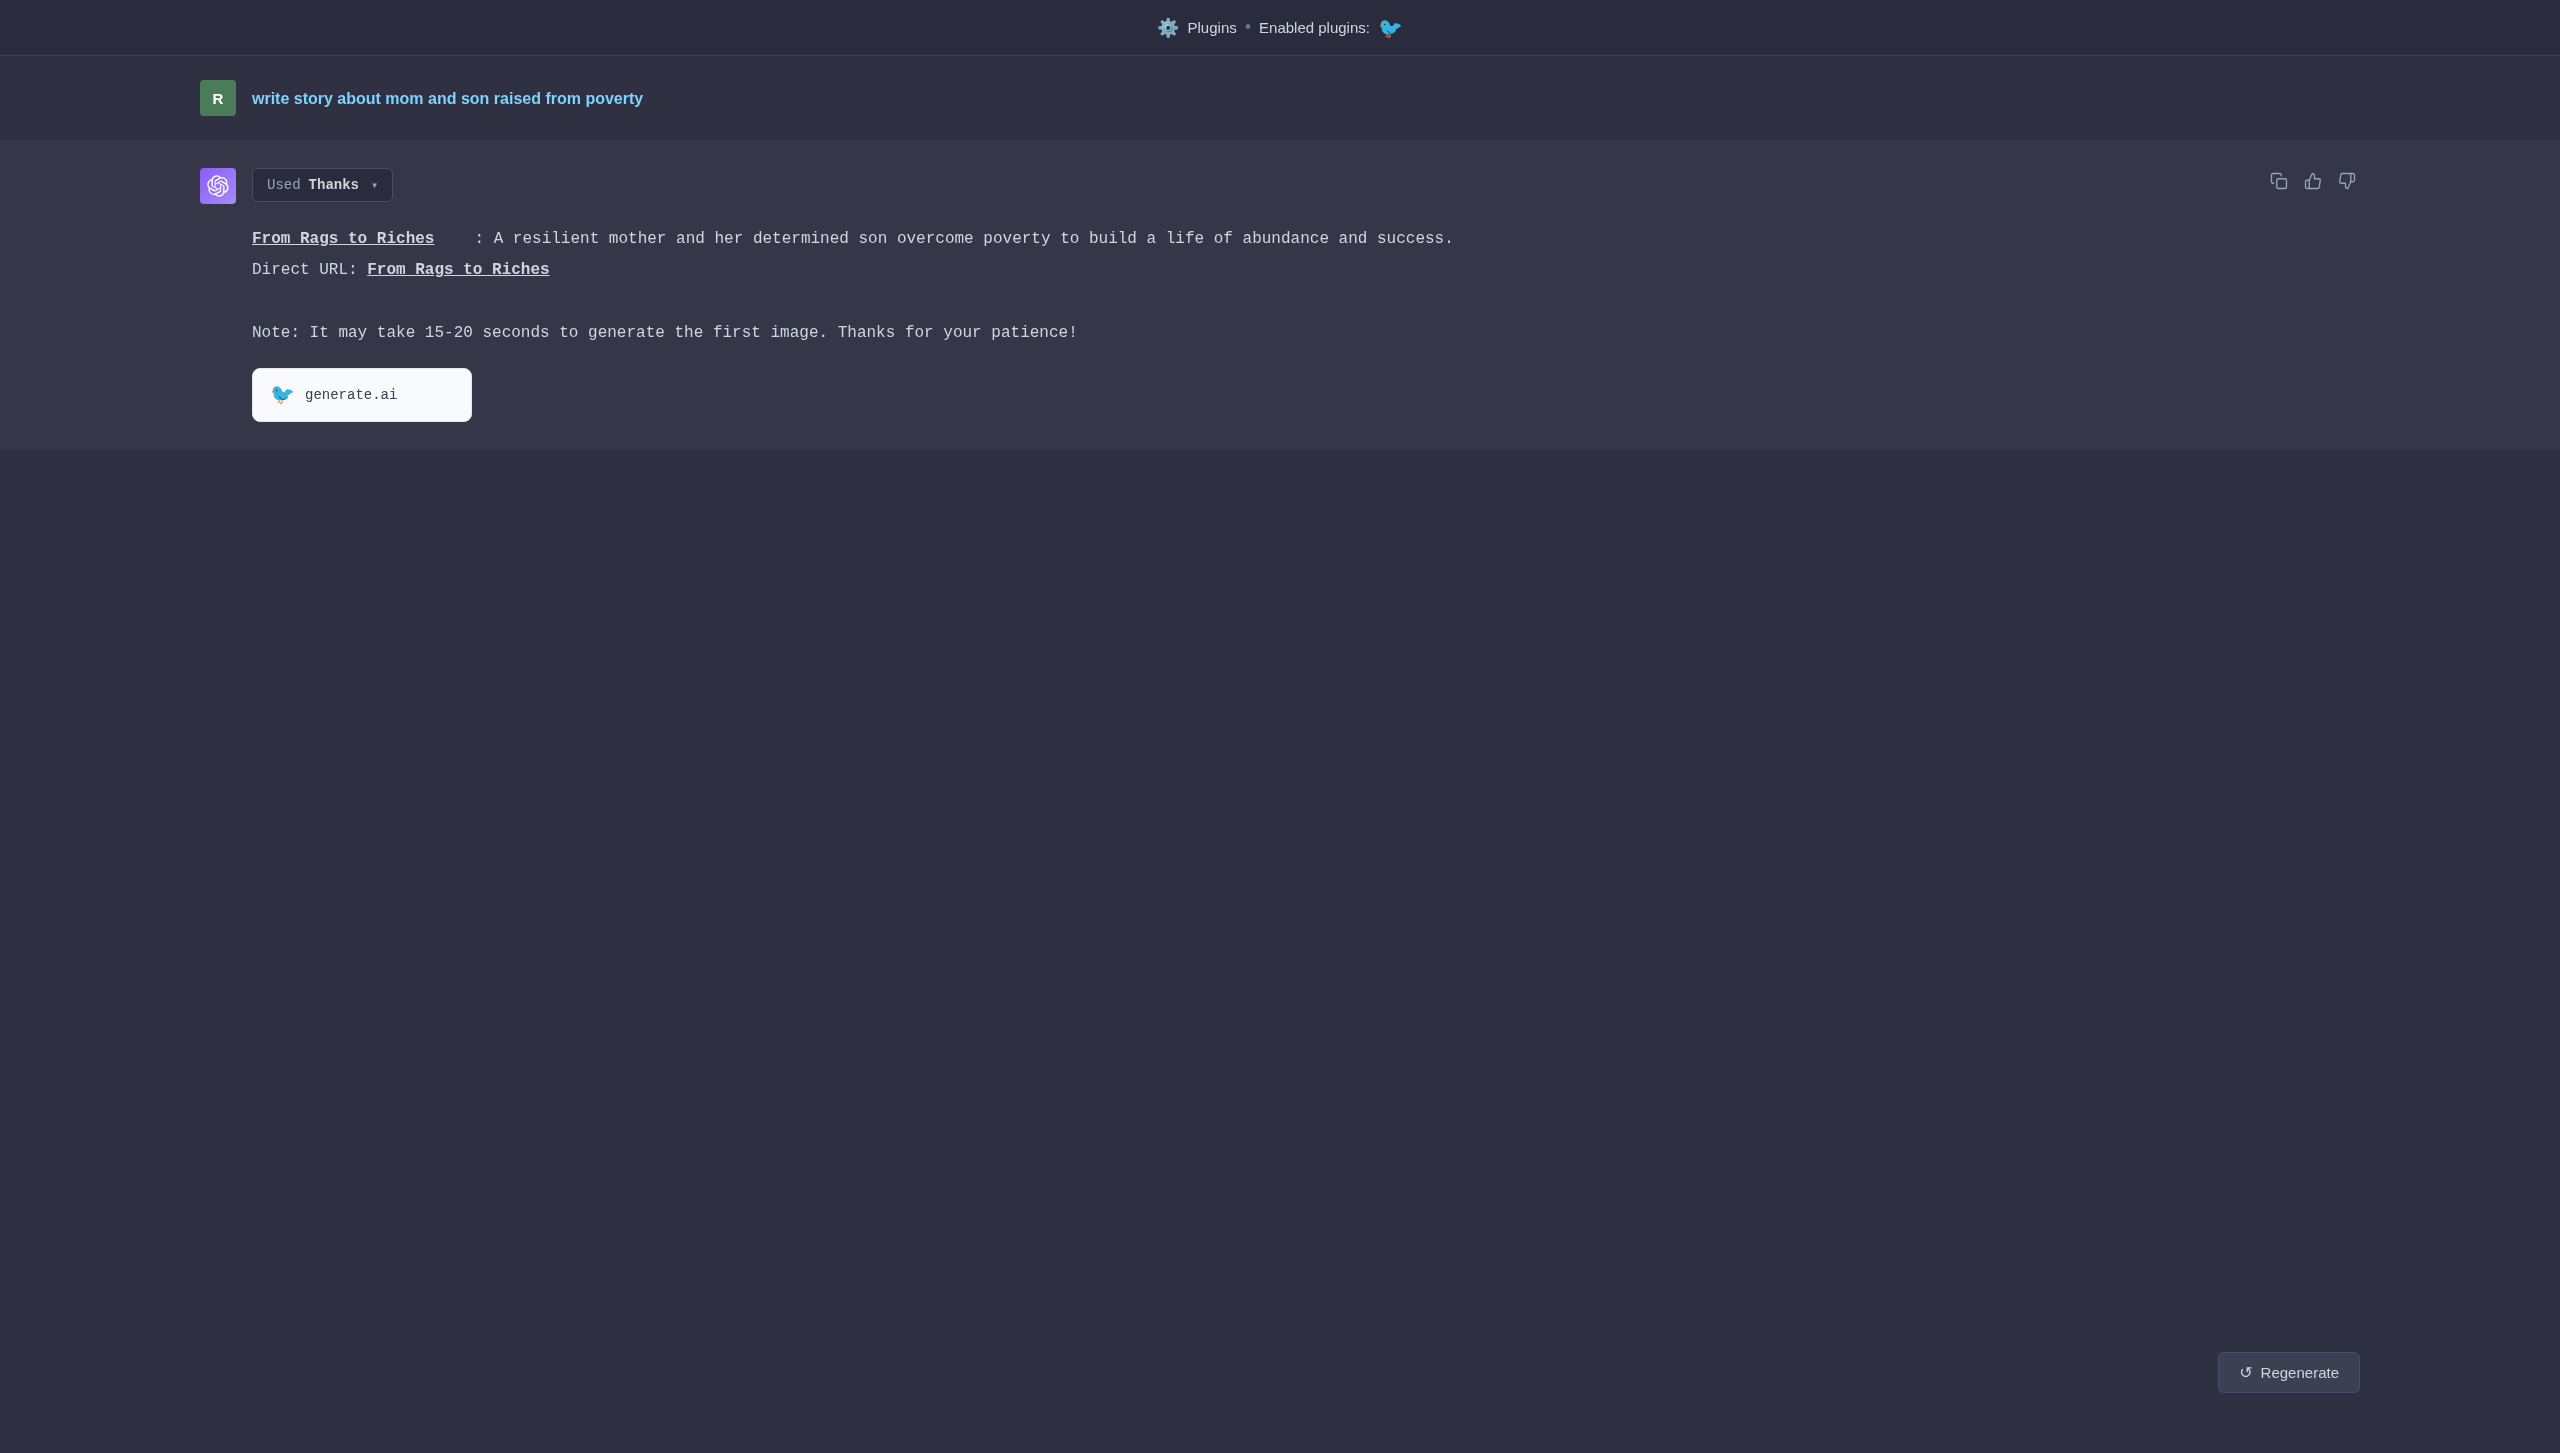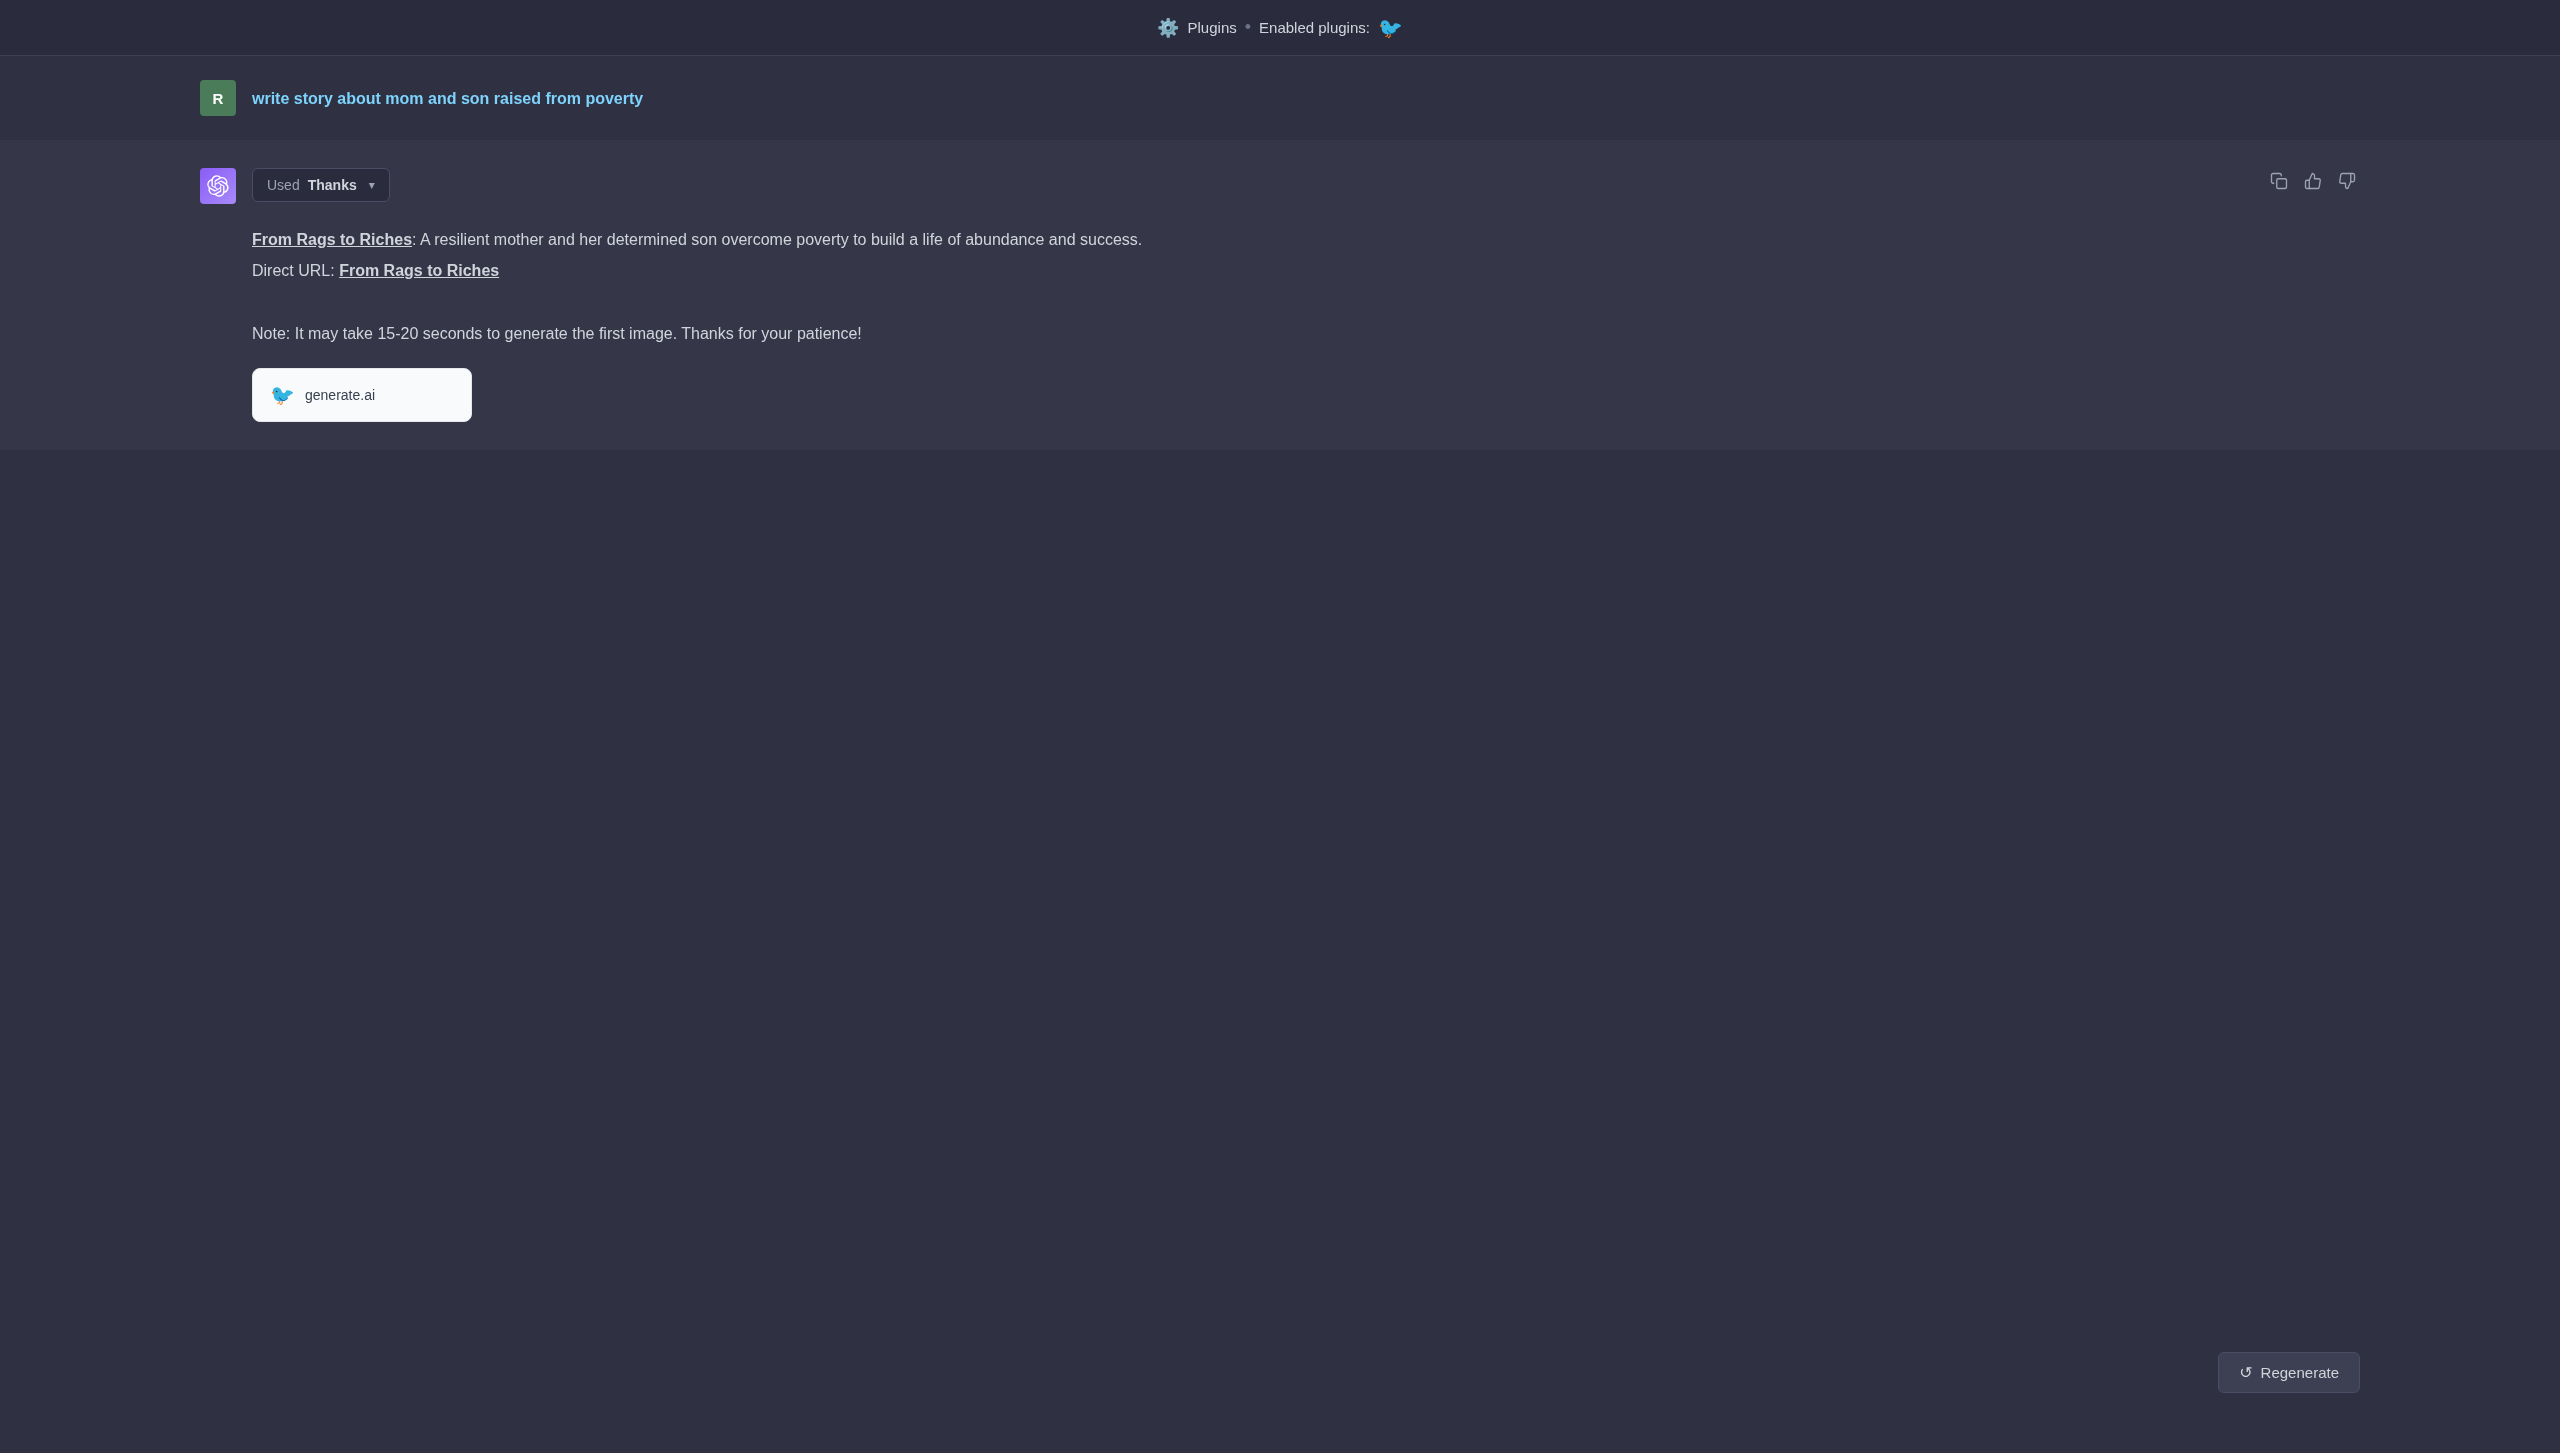--- a/index.html
+++ b/index.html
@@ -91,20 +91,21 @@
     }
 
     
     .assistant-message-row {
       background-color: #353749;
       display: flex;
       align-items: flex-start;
       padding: 28px 200px;
       gap: 16px;
       position: relative;
+      font-family: Liberation Mono, monospace;
     }
 
     .assistant-avatar {
       width: 36px;
       height: 36px;
       background: linear-gradient(135deg, #8b5cf6, #a78bfa);
       border-radius: 4px;
       display: flex;
       align-items: center;
       justify-content: center;
@@ -169,20 +170,21 @@
       text-decoration: underline;
       font-weight: 600;
       cursor: pointer;
     }
 
     .story-description {
       color: #d1d5db;
       font-size: 16px;
       line-height: 1.7;
       margin-bottom: 20px;
+      margin-left: 40px;
     }
 
     .direct-url-line {
       color: #d1d5db;
       font-size: 16px;
       line-height: 1.7;
       margin-bottom: 20px;
     }
 
     .url-link {

